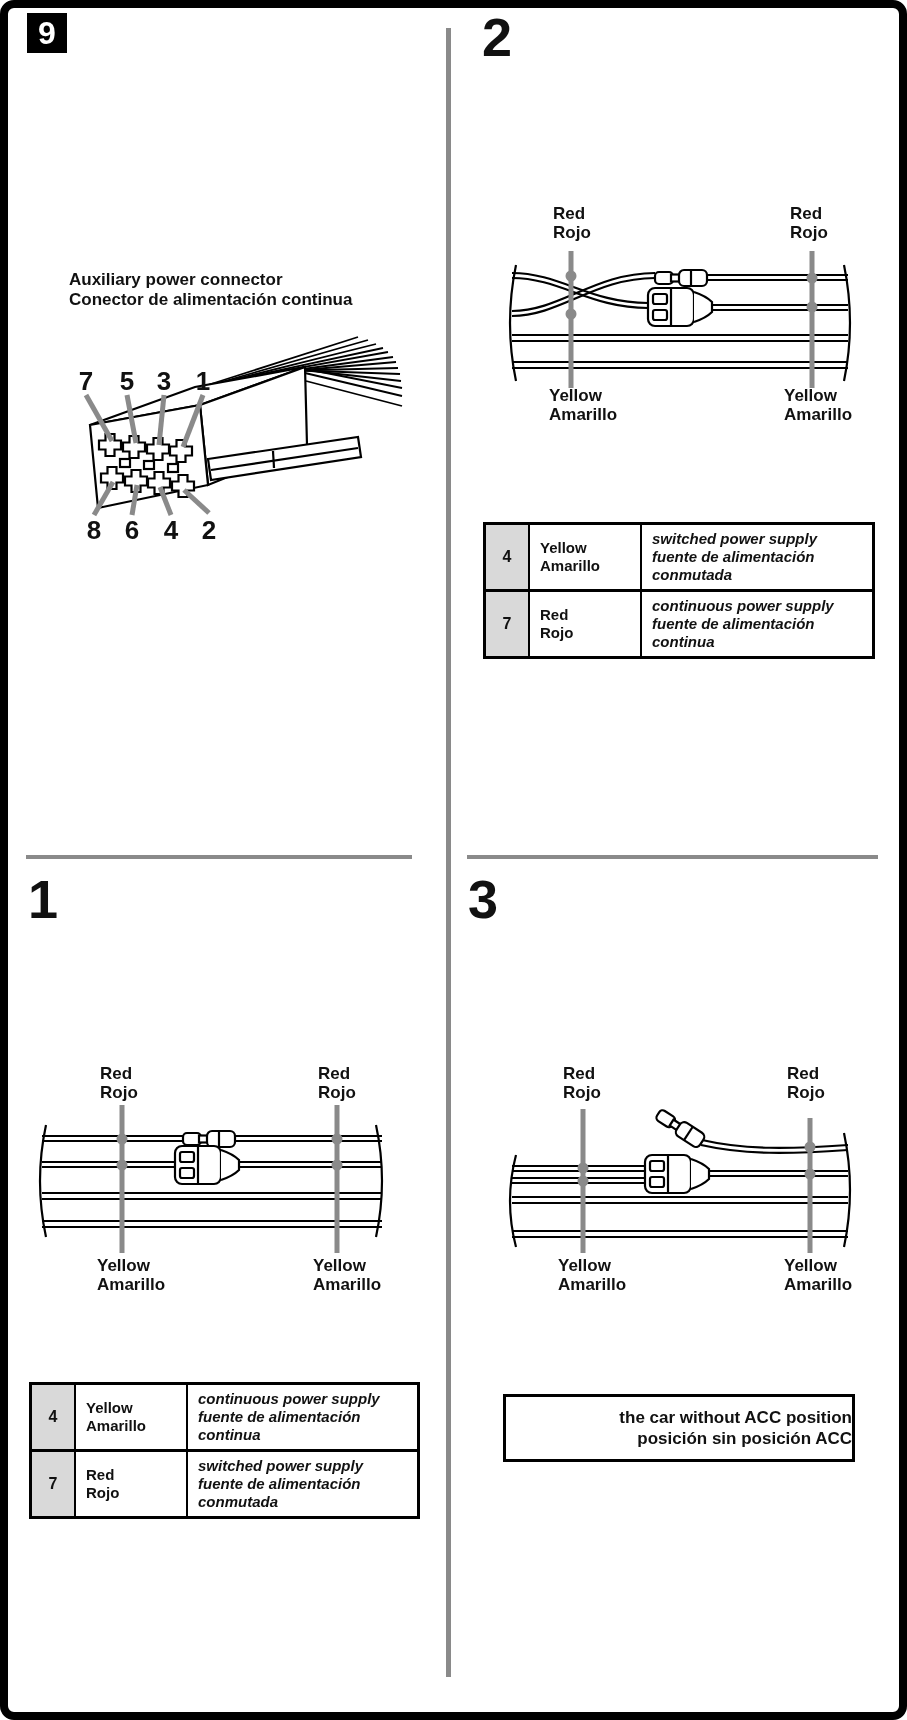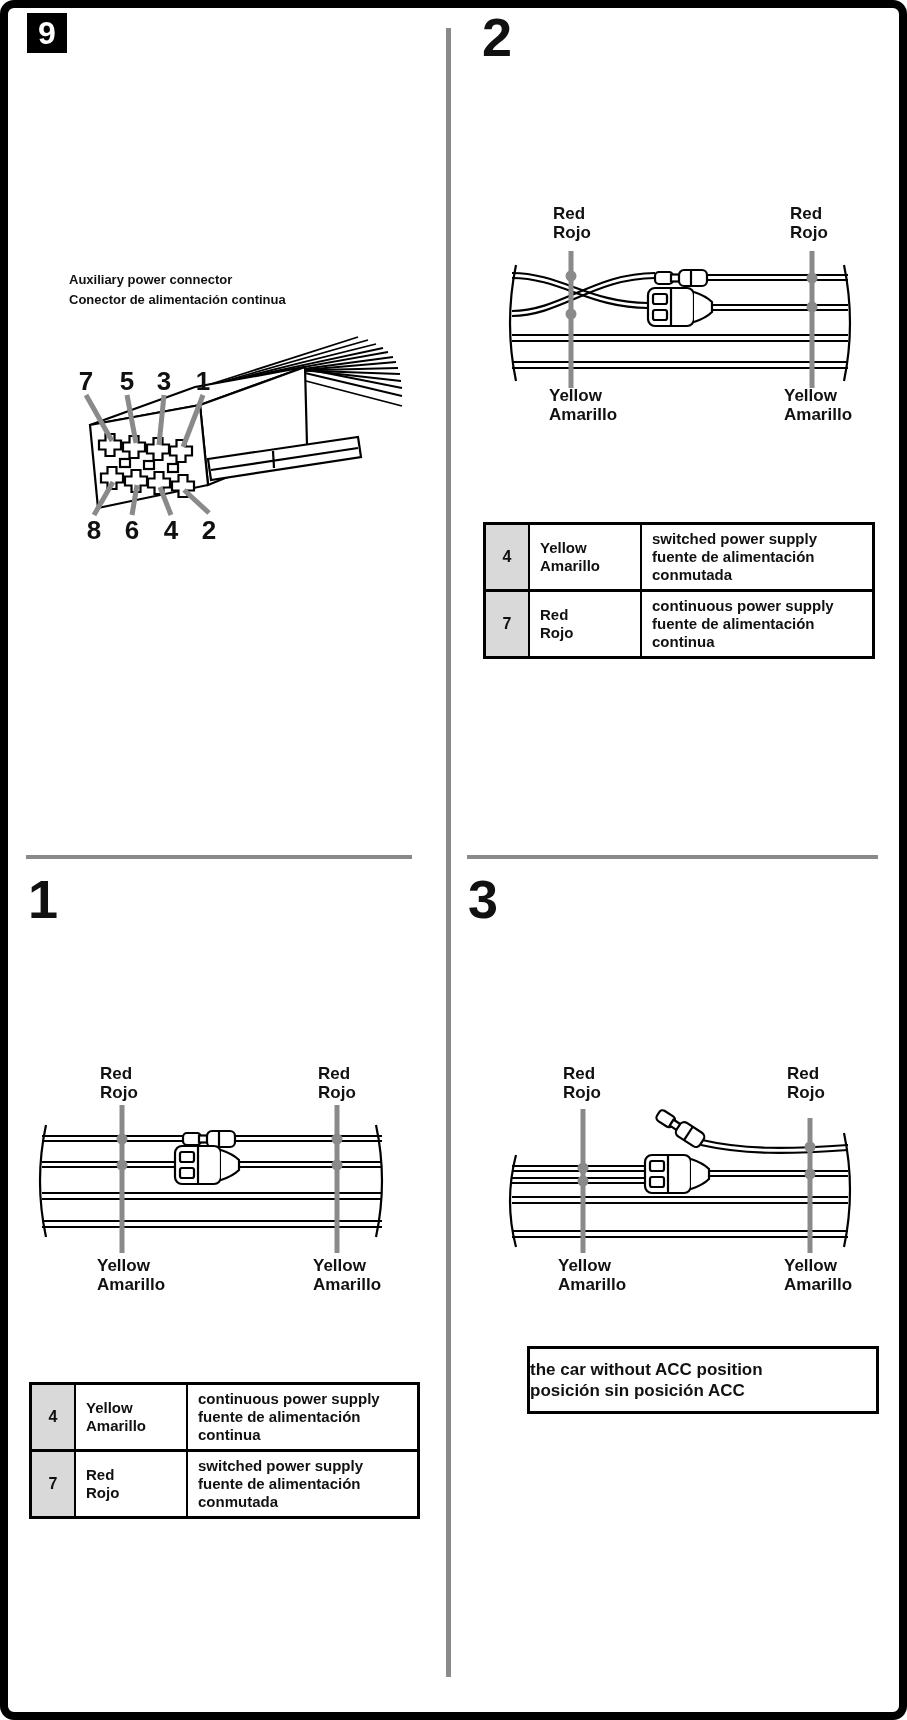--- a/index.html
+++ b/index.html
@@ -3,35 +3,35 @@
 <meta charset="utf-8">
 <style>
   html,body{margin:0;padding:0;background:#e8e8e8;}
   #page{position:relative;width:907px;height:1720px;background:#fff;overflow:hidden;
         font-family:"Liberation Sans",sans-serif;color:#111;}
   .frame{position:absolute;inset:0;border:8px solid #000;border-radius:14px;pointer-events:none;}
   .rule{position:absolute;background:#8a8a8a;}
   .badge{position:absolute;left:27px;top:13px;width:40px;height:40px;background:#000;color:#fff;
          display:flex;align-items:center;justify-content:center;font-size:32px;font-weight:bold;}
   .big-num{position:absolute;font-size:54px;font-weight:bold;line-height:1;color:#111;}
-  .caption{position:absolute;left:69px;top:270px;font-size:13px;font-weight:bold;line-height:20px;white-space:nowrap;}
+  .caption{position:absolute;left:69px;top:270px;font-size:17px;font-weight:bold;line-height:20px;white-space:nowrap;}
   .wire-label{position:absolute;font-size:17px;font-weight:bold;line-height:19px;white-space:nowrap;}
   .pin-num{position:absolute;font-size:26px;font-weight:bold;transform:translateX(-50%);line-height:1;}
   .tbl{position:absolute;border:3px solid #000;background:#fff;display:flex;flex-direction:column;}
   .tbl-row{display:flex;height:64px;}
   .tbl-row + .tbl-row{border-top:3px solid #000;}
   .cell-pin{width:42px;background:#d9d9d9;border-right:2px solid #000;display:flex;align-items:center;
             justify-content:center;font-size:16px;font-weight:bold;flex:none;}
   .cell-color{width:100px;border-right:2px solid #000;display:flex;flex-direction:column;justify-content:center;
               padding-left:10px;font-size:15px;font-weight:bold;line-height:18px;flex:none;}
   .cell-desc{flex:1;display:flex;flex-direction:column;justify-content:center;padding-left:10px;
-             font-size:15px;font-weight:bold;line-height:18px;}
-  .note-box{position:absolute;left:503px;top:1346px;width:352px;height:68px;border:3px solid #000;
-            box-sizing:border-box;display:flex;flex-direction:column;justify-content:center;align-items:flex-start;
-            font-size:17px;font-weight:bold;line-height:21px;text-align:center;margin-left:24px;}
+             font-size:15px;font-weight:bold;line-height:18px;font-style:italic;}
+  .note-box{position:absolute;left:503px;top:1394px;width:352px;height:68px;border:3px solid #000;
+            box-sizing:border-box;display:flex;flex-direction:column;justify-content:center;align-items:flex-end;
+            font-size:17px;font-weight:bold;line-height:21px;text-align:center;}
   svg{position:absolute;overflow:visible;}
   .art{stroke:#000;stroke-width:2.2;fill:none;}
   .artf{stroke:#000;stroke-width:2.2;fill:#fff;}
   .gray{stroke:#8a8a8a;stroke-width:5;fill:none;}
   .grayd{fill:#8a8a8a;stroke:none;}
   .thin{stroke:#000;stroke-width:1.8;fill:none;}
 </style>
 </head>
 <body>
 

